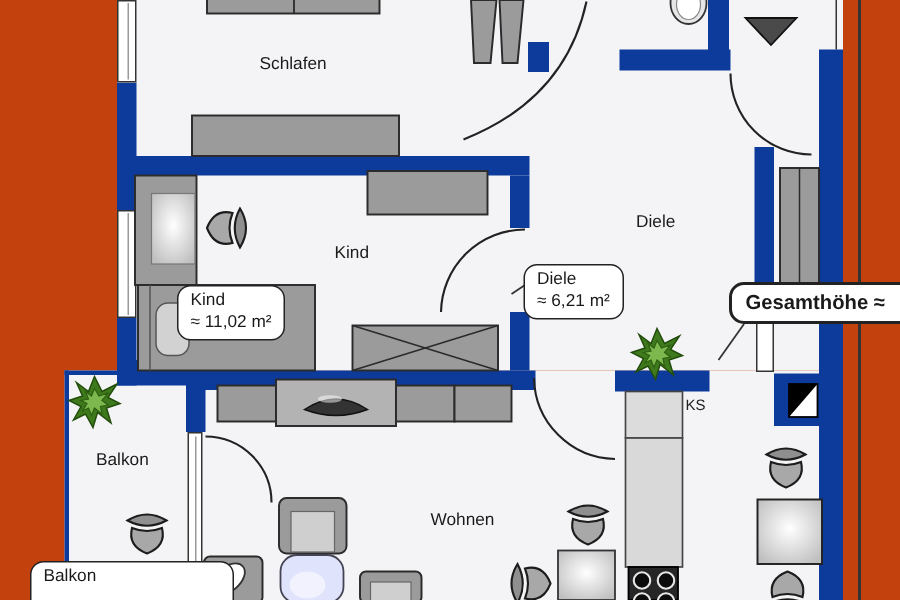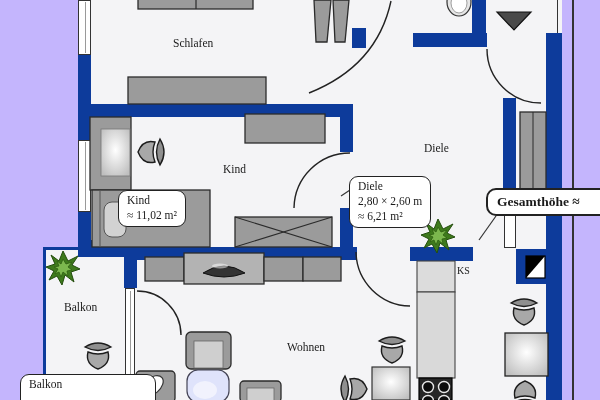--- a/index.html
+++ b/index.html
@@ -1,22 +1,22 @@
 <!DOCTYPE html>
 <html style="--wall: #0d3b9b; --floor: #f4f4f6; --outline: #2b2b2b; --furniture: #9b9b9b; --furniture-light: #d6d6d6; --accent-table: #dfe3fb; --plant-dark: #3e7a1c; --plant-light: #7cb84e; --stove: #262626; --arrow: #4a4a4a;"><head>
 <meta charset="utf-8">
 <style>
   :root{
     --wall:#0d3b9b; --floor:#f4f4f6; --outline:#2b2b2b;
     --furniture:#9b9b9b; --furniture-light:#d6d6d6; --accent-table:#dfe3fb;
     --plant-dark:#3e7a1c; --plant-light:#7cb84e; --stove:#262626; --arrow:#4a4a4a;
   }
   html,body{margin:0;padding:0;background:#fff;}
-  .plan{position:relative;width:600px;height:400px;overflow:hidden;background:#c4b5fd;
-        font-family:Liberation Serif, serif;color:#1a1a1a;}
+  .plan{position:relative;width:600px;height:400px;overflow:hidden;background:#c2410c;
+        font-family:Liberation Sans, sans-serif;color:#1a1a1a;}
   .floor{position:absolute;background:var(--floor);}
   .wall{position:absolute;background:var(--wall);}
   .partition{position:absolute;background:#fff;border:1px solid #333;box-sizing:border-box;}
   .window{position:absolute;background:#fff;border:1px solid #333;box-sizing:border-box;}
   .window .glass{position:absolute;left:50%;top:2%;width:1px;height:96%;background:#9a9a9a;}
   .thinline{position:absolute;background:#333;}
   .balcony-outline{position:absolute;border-left:3px solid var(--wall);border-top:3px solid var(--wall);box-sizing:border-box;}
   svg.overlay{position:absolute;left:0;top:0;z-index:5;}
   .label{position:absolute;z-index:6;font-size:11.5px;white-space:nowrap;}
   .label.small{font-size:10px;color:#222;}
@@ -163,21 +163,20 @@
   <div class="label" style="left:287px;top:341px;">Wohnen</div>
   <div class="label small" style="left:425px;top:265px;padding-left:32px;">KS</div>
 
   <div class="callout" style="left:118px;top:190px;">
     <div>Kind</div>
     <div>≈ 11,02 m²</div>
   </div>
 
   <div class="callout" style="left:349px;top:176px;">
     <div>Diele</div>
-    <div>2,80 × 2,60 m</div>
     <div>≈ 6,21 m²</div>
   </div>
 
   <div class="callout big" style="left:486px;top:188px;width:130px;">
     <div>Gesamthöhe ≈</div>
   </div>
 
   <div class="callout" style="left:20px;top:374px;width:118px;height:40px;">
     <div>Balkon</div>
   </div>

